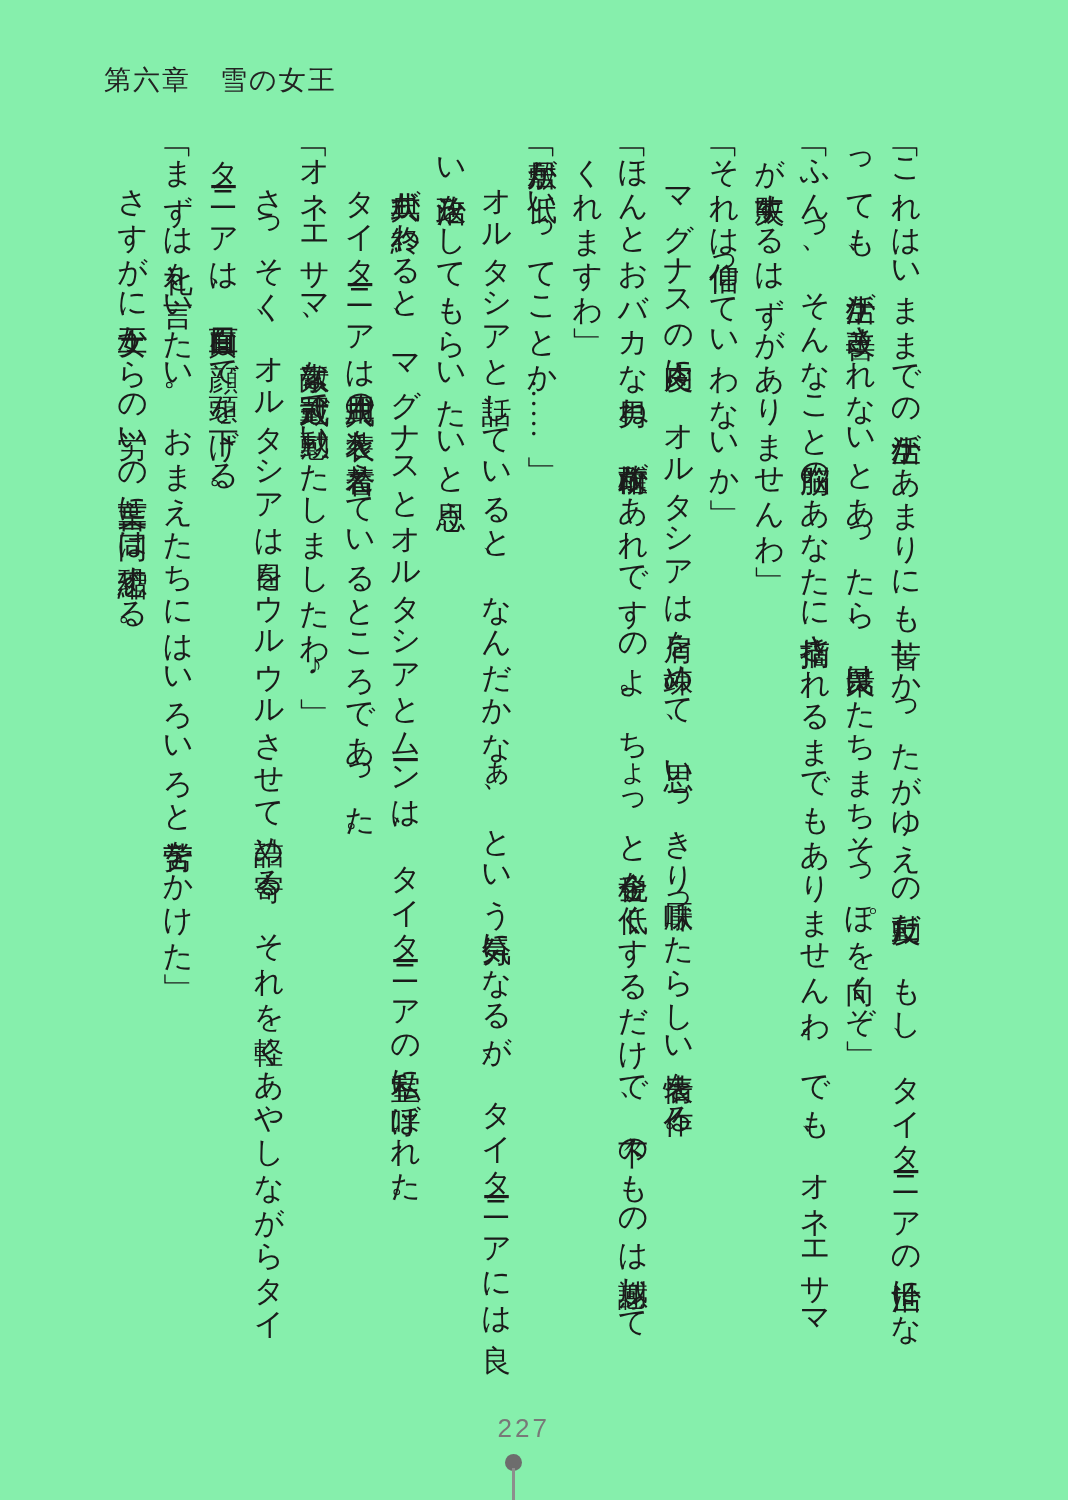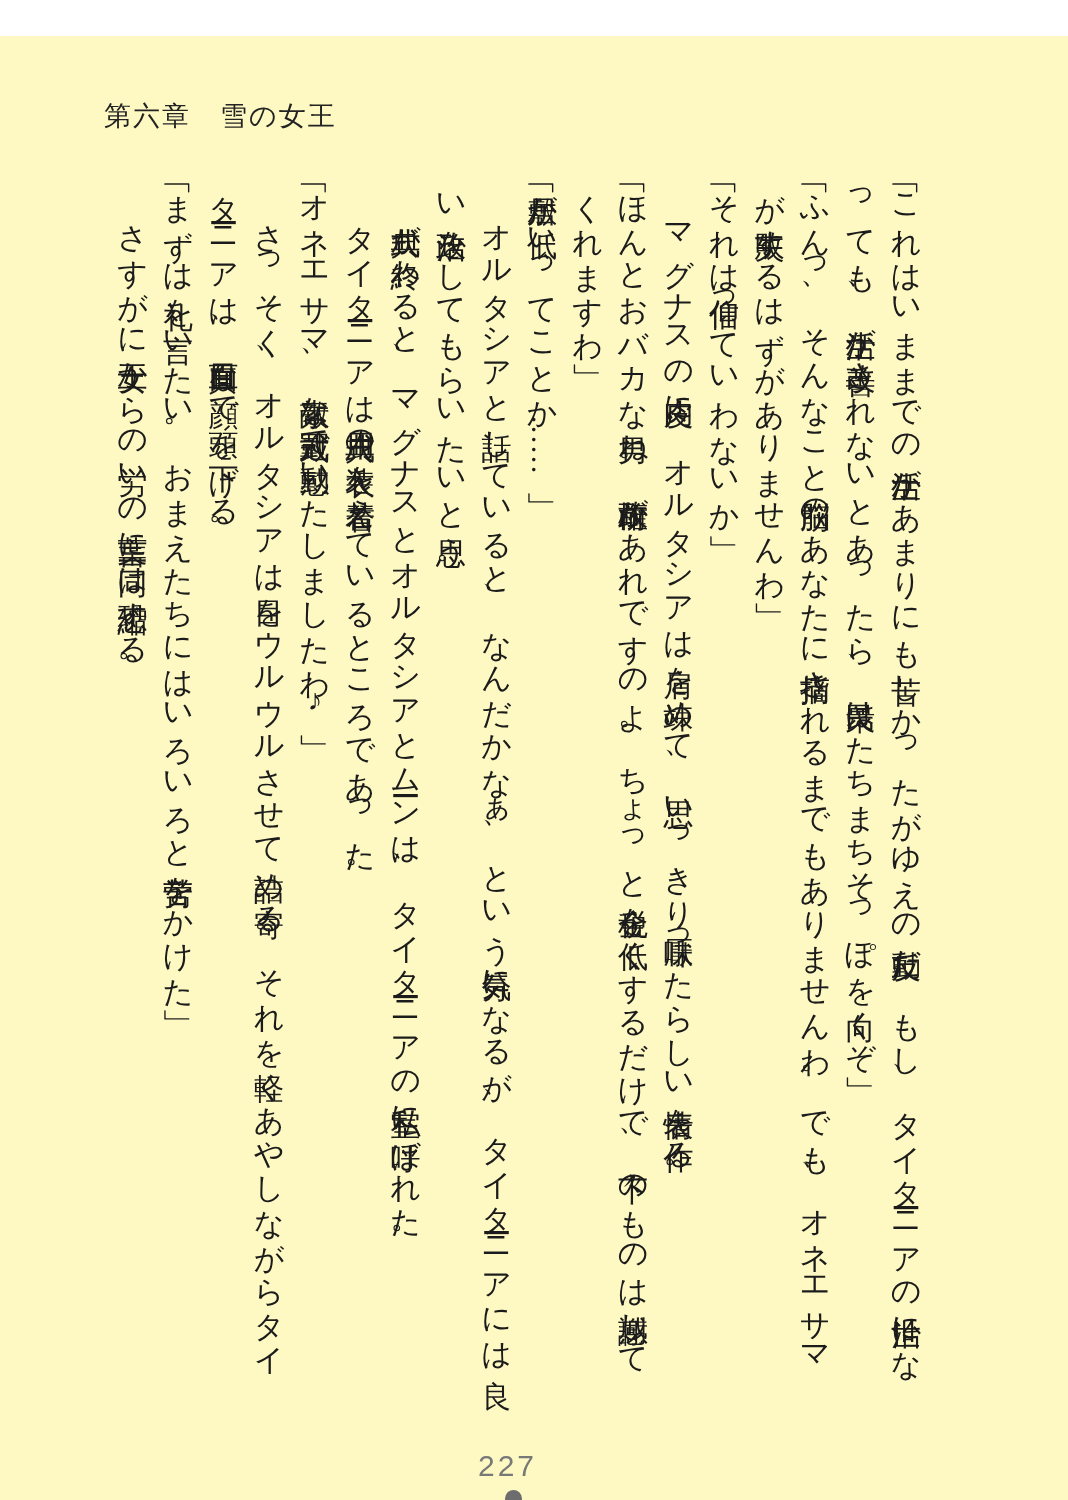--- a/index.html
+++ b/index.html
@@ -10,22 +10,21 @@
   body {
     width: 1068px;
     height: 1500px;
     position: relative;
     overflow: hidden;
     font-family: "Liberation Serif", "DejaVu Serif", serif;
   }
   .page {
     position: absolute;
     inset: 0;
-    background: #fef9c3;
-    margin-top: 36px;
+    background: #86efac;
   }
   .chapter-header {
     position: absolute;
     left: 104px;
     top: 62px;
     font-size: 27px;
     letter-spacing: 2px;
     color: #232323;
     white-space: pre;
   }
@@ -46,23 +45,23 @@
     padding: 0;
   }
   .text-block p.indent {
     text-indent: 1em;
   }
   .page-number {
     position: absolute;
     left: 478px;
     top: 1413px;
     width: 72px;
-    text-align: left;
+    text-align: right;
     font-family: "Liberation Sans", "DejaVu Sans", sans-serif;
-    font-size: 30px;
+    font-size: 26px;
     letter-spacing: 3px;
     color: #787878;
   }
   .footer-dot {
     position: absolute;
     left: 505px;
     top: 1454px;
     width: 17px;
     height: 17px;
     border-radius: 50%;

